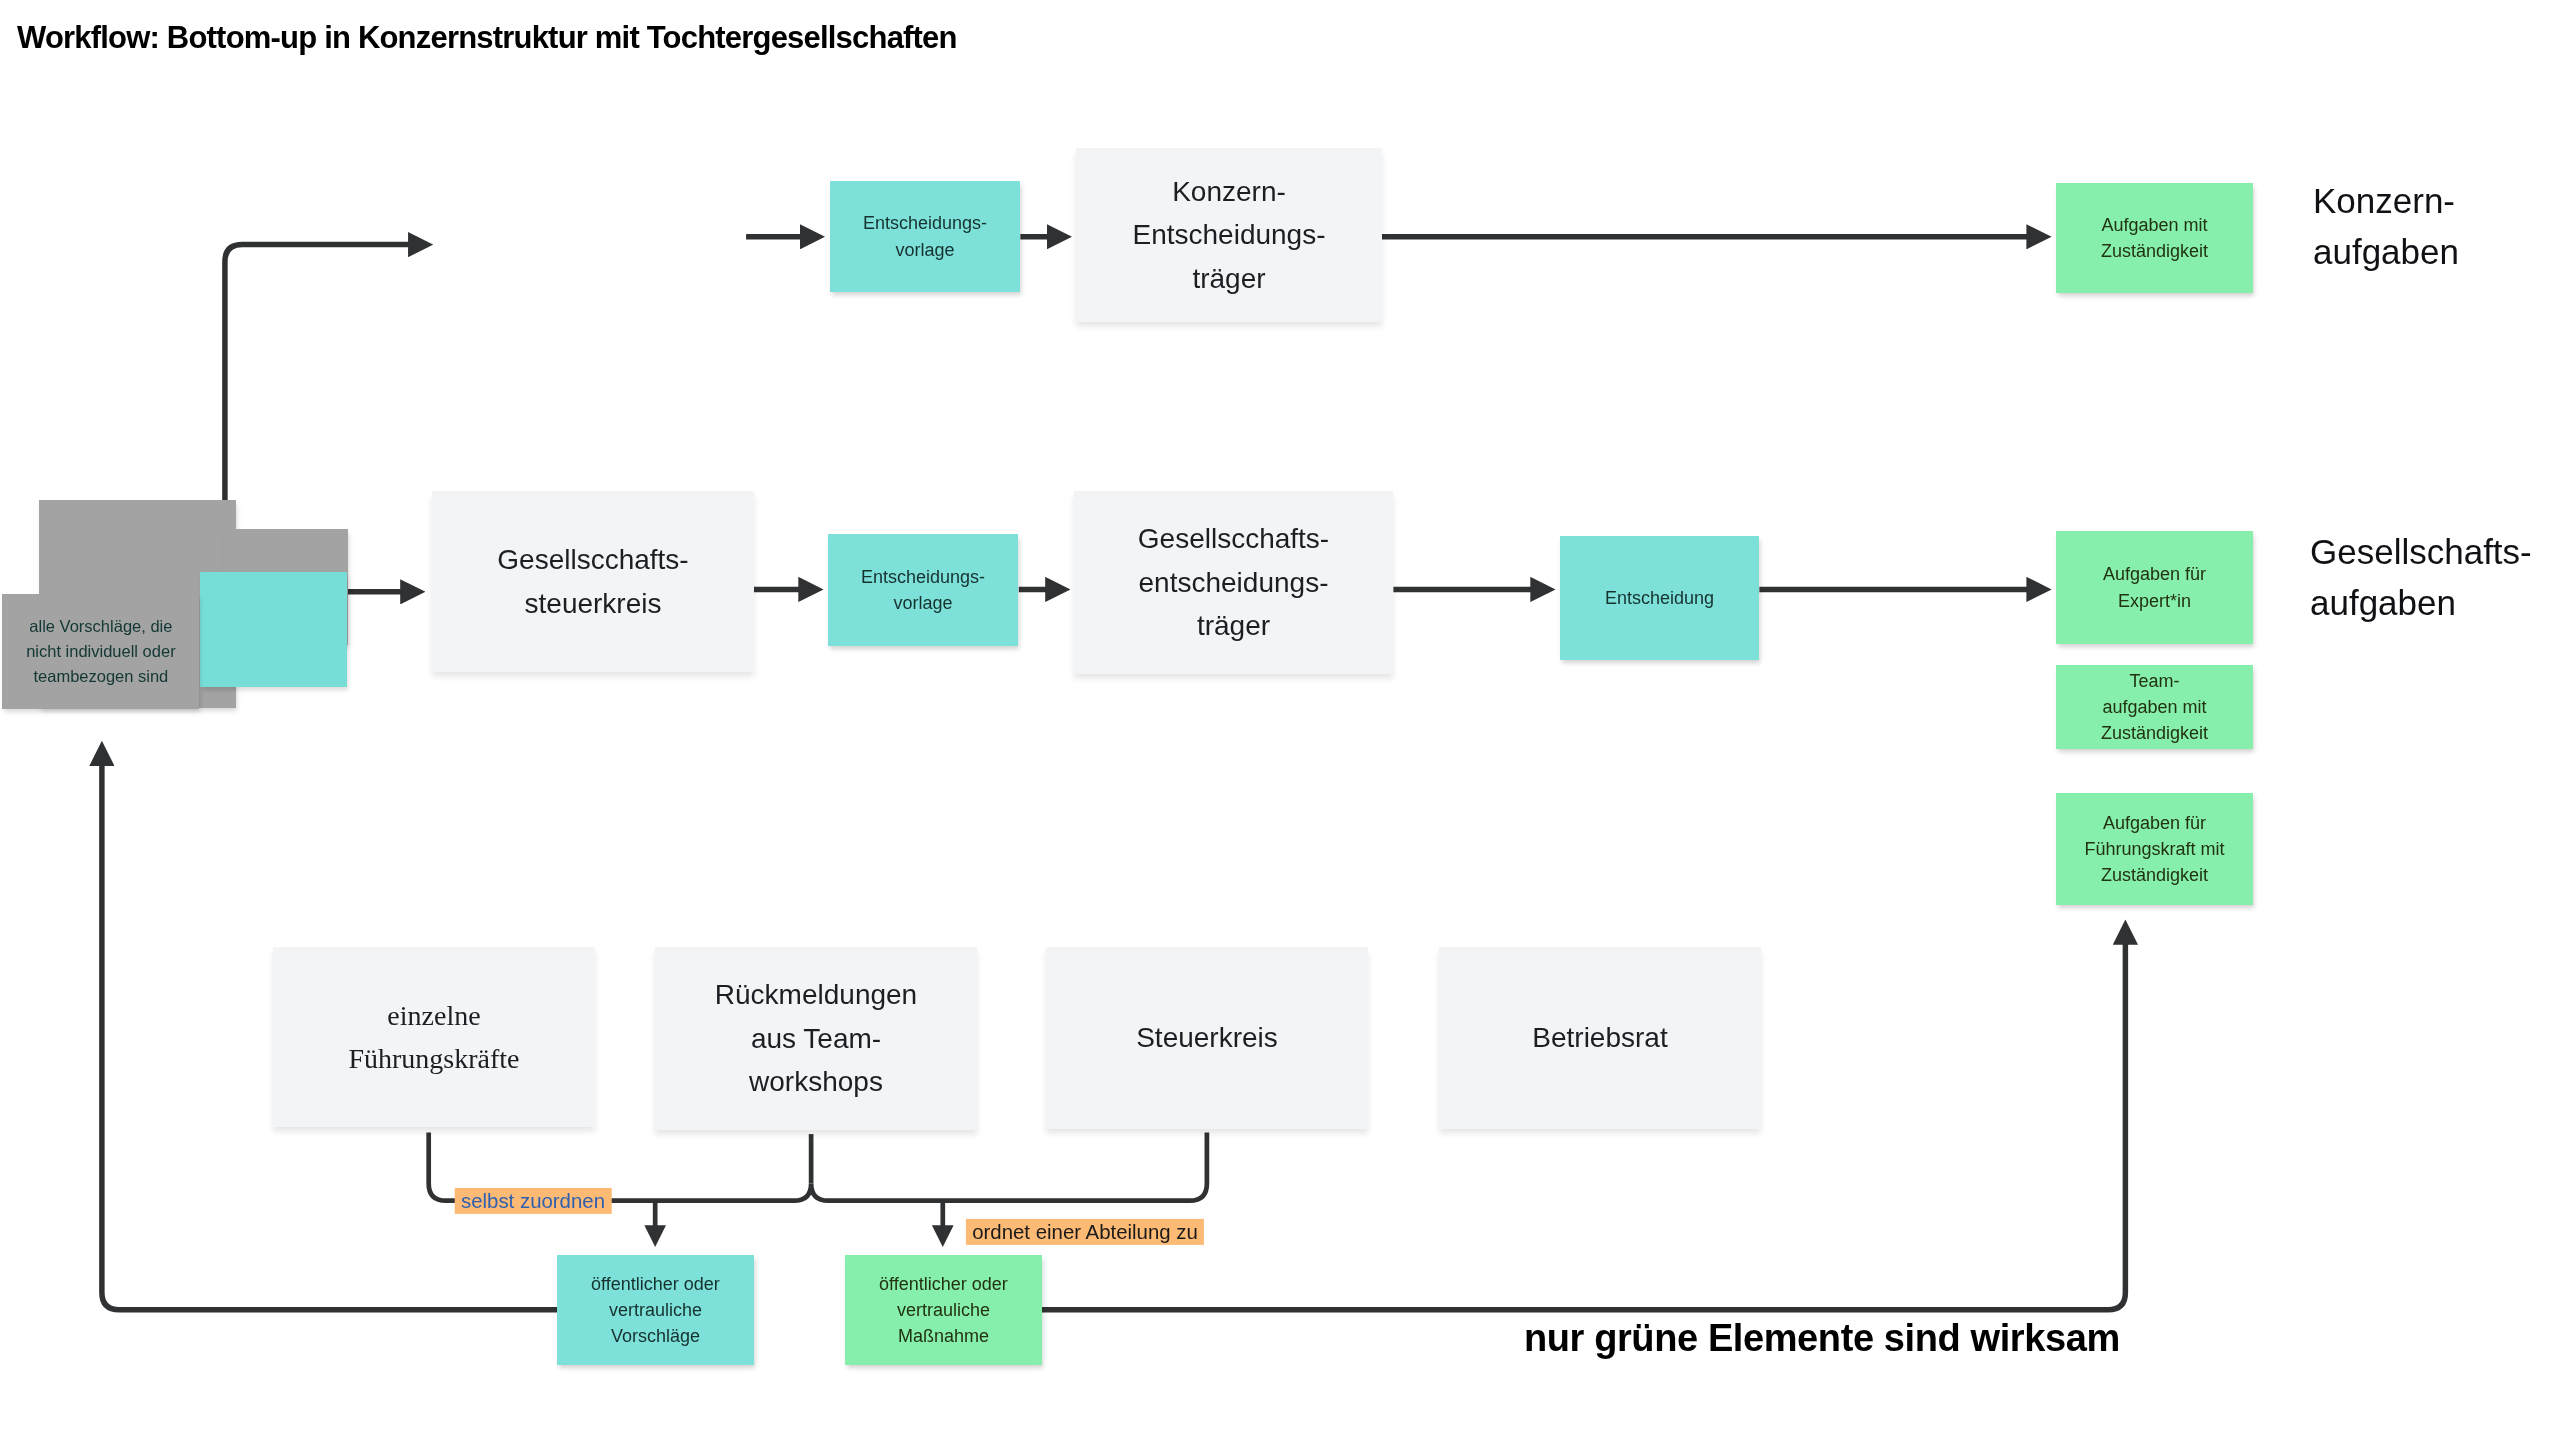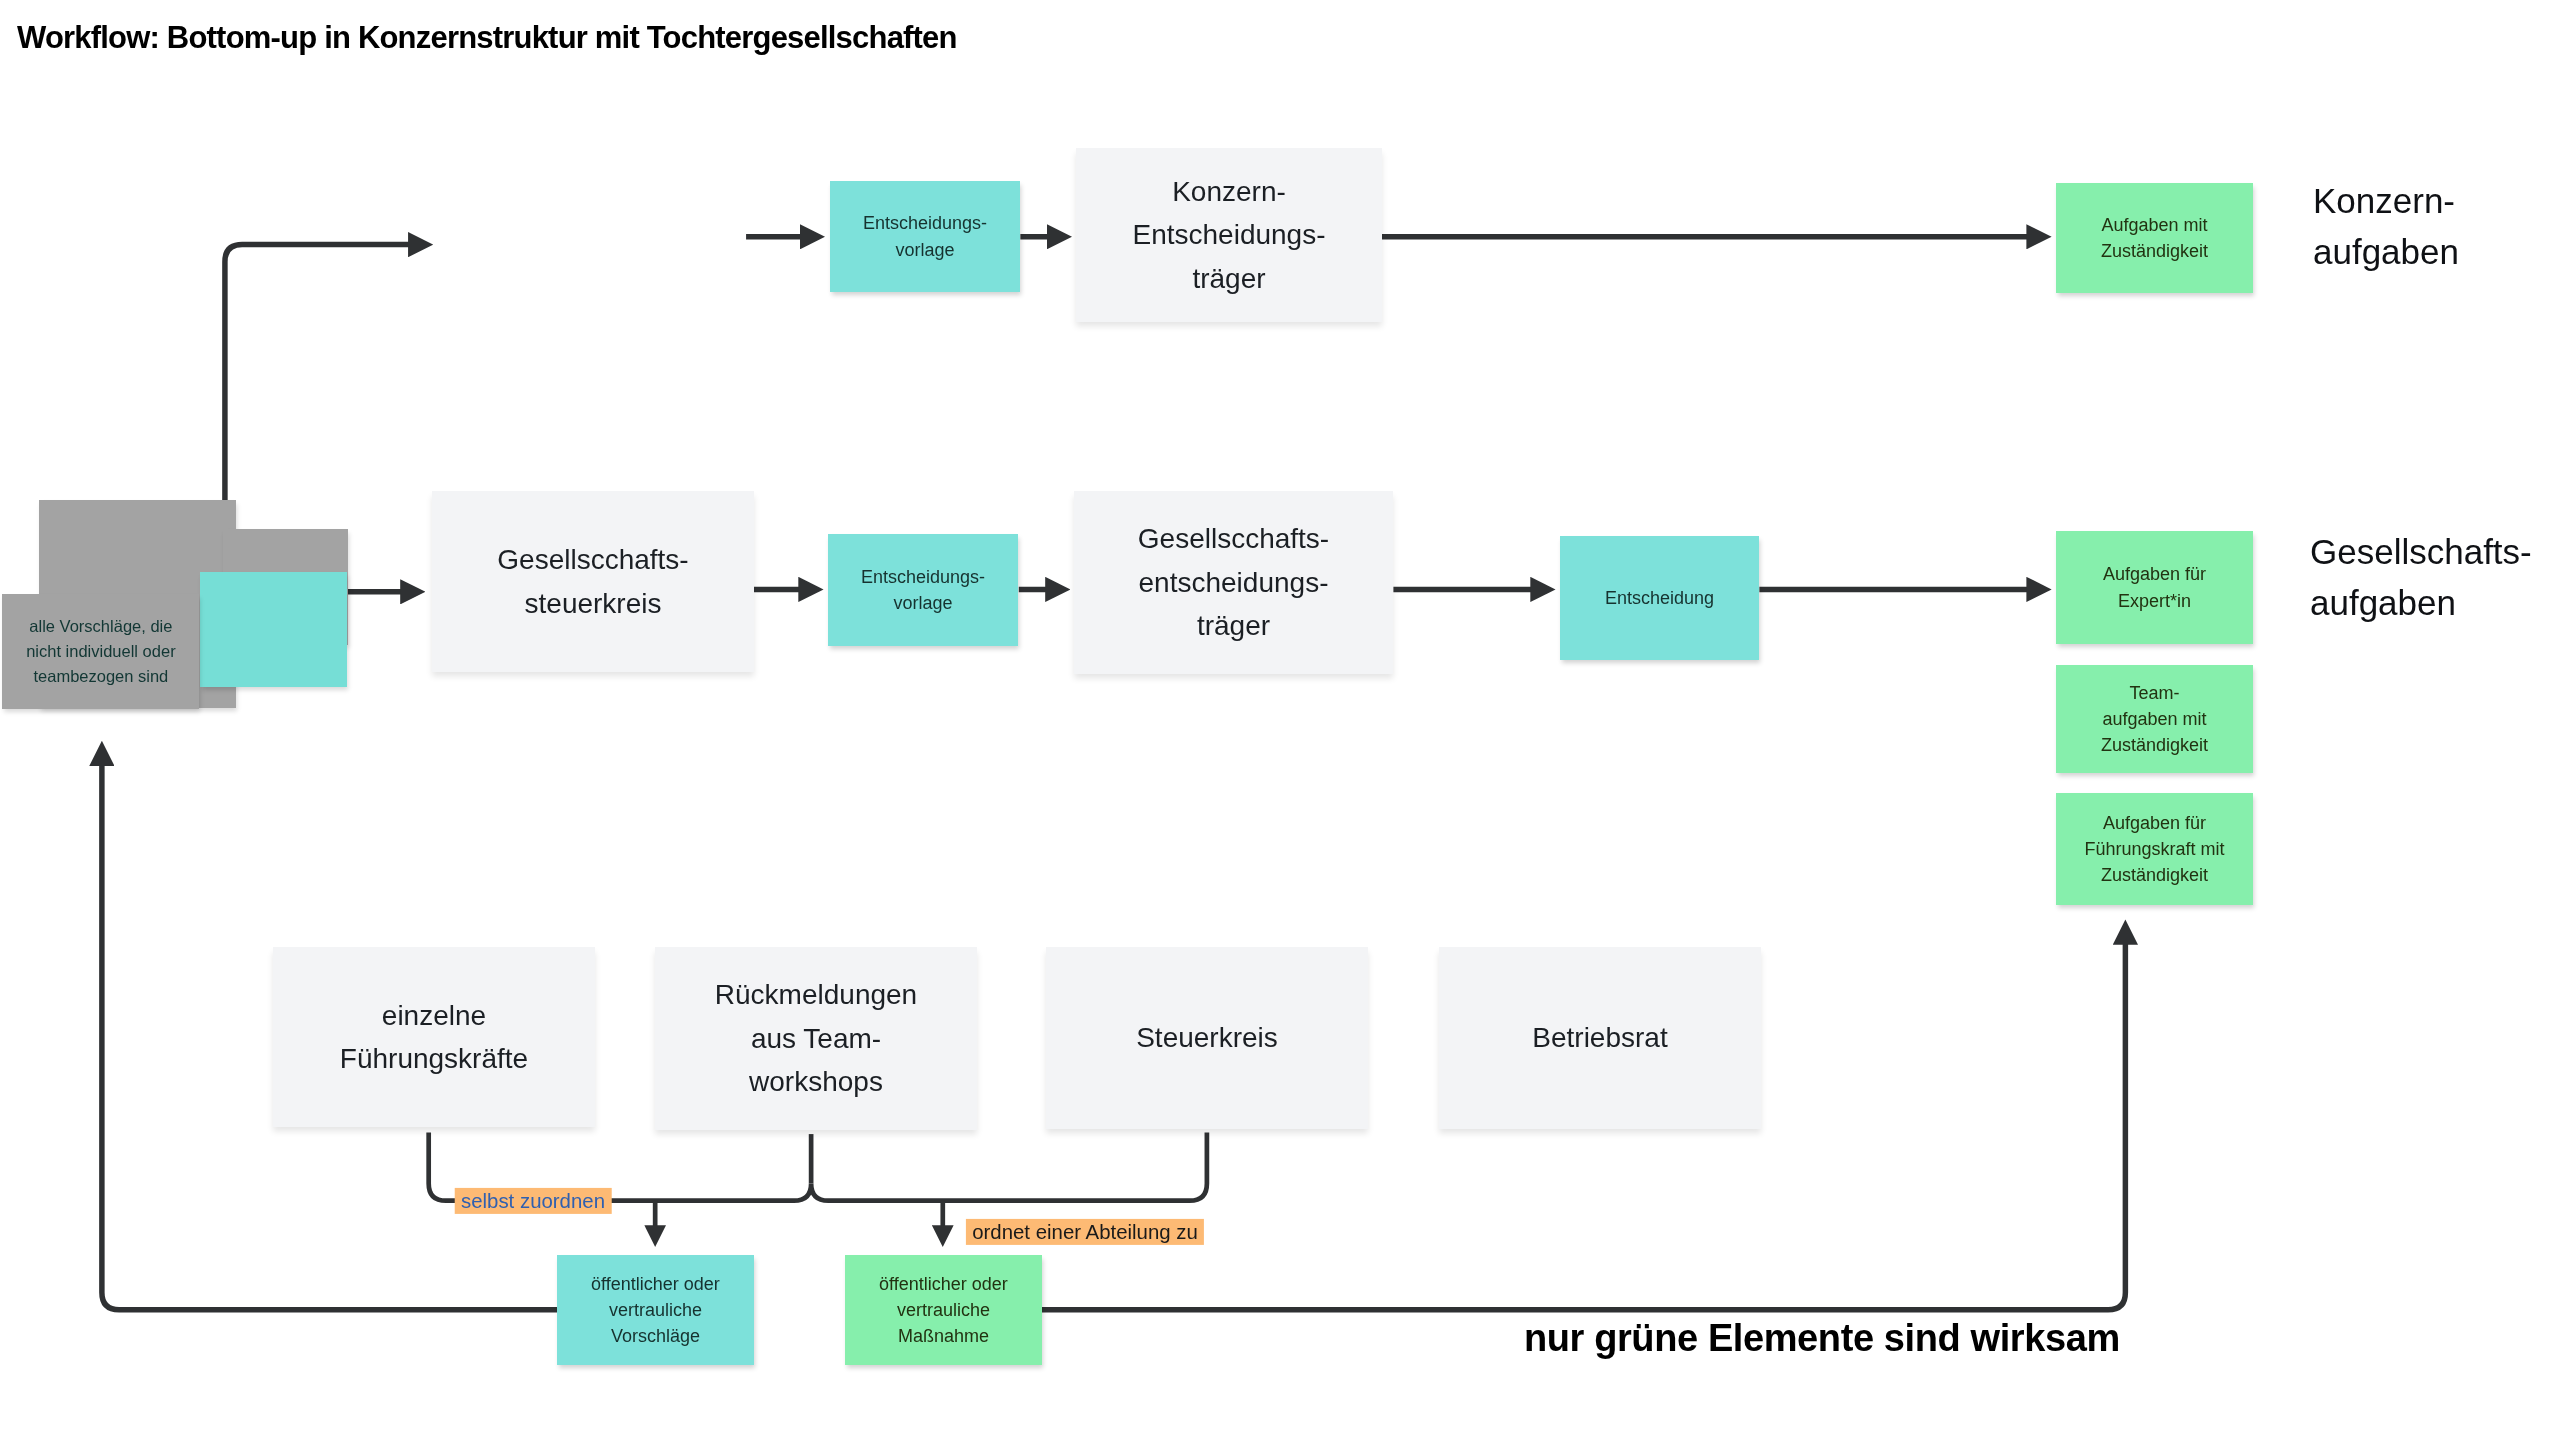--- a/index.html
+++ b/index.html
@@ -86,30 +86,30 @@
   <div class="node gray" style="left:432px;top:491px;width:322px;height:181px;">Gesellscchafts-
 steuerkreis</div>
   <div class="node teal" style="left:828px;top:534px;width:190px;height:112px;">Entscheidungs-
 vorlage</div>
   <div class="node gray" style="left:1074px;top:491px;width:319px;height:183px;">Gesellscchafts-
 entscheidungs-
 träger</div>
   <div class="node teal" style="left:1560px;top:536px;width:199px;height:124px;">Entscheidung</div>
   <div class="node green" style="left:2056px;top:531px;width:197px;height:113px;">Aufgaben für
 Expert*in</div>
-  <div class="node green" style="left:2056px;top:665px;width:197px;height:108px;">Team-
+  <div class="node green" style="left:2056px;top:665px;width:197px;height:84px;">Team-
 aufgaben mit
 Zuständigkeit</div>
   <div class="node green" style="left:2056px;top:793px;width:197px;height:112px;">Aufgaben für
 Führungskraft mit
 Zuständigkeit</div>
   <div class="side-label" style="left:2310px;top:527px;">Gesellschafts-
 aufgaben</div>
 
-  <div class="node gray" style="left:273px;top:947px;width:322px;height:180px;">einzelne
+  <div class="node gray" style="left:273px;top:947px;width:322px;height:180px;font-family:Liberation Serif, serif;">einzelne
 Führungskräfte</div>
   <div class="node gray" style="left:655px;top:947px;width:322px;height:183px;">Rückmeldungen
 aus Team-
 workshops</div>
   <div class="node gray" style="left:1046px;top:947px;width:322px;height:182px;">Steuerkreis</div>
   <div class="node gray" style="left:1439px;top:947px;width:322px;height:182px;">Betriebsrat</div>
 
   <div class="wire-label blue" style="left:533px;top:1201px;">selbst zuordnen</div>
   <div class="wire-label dark" style="left:1085px;top:1201px;">ordnet einer Abteilung zu</div>
 

